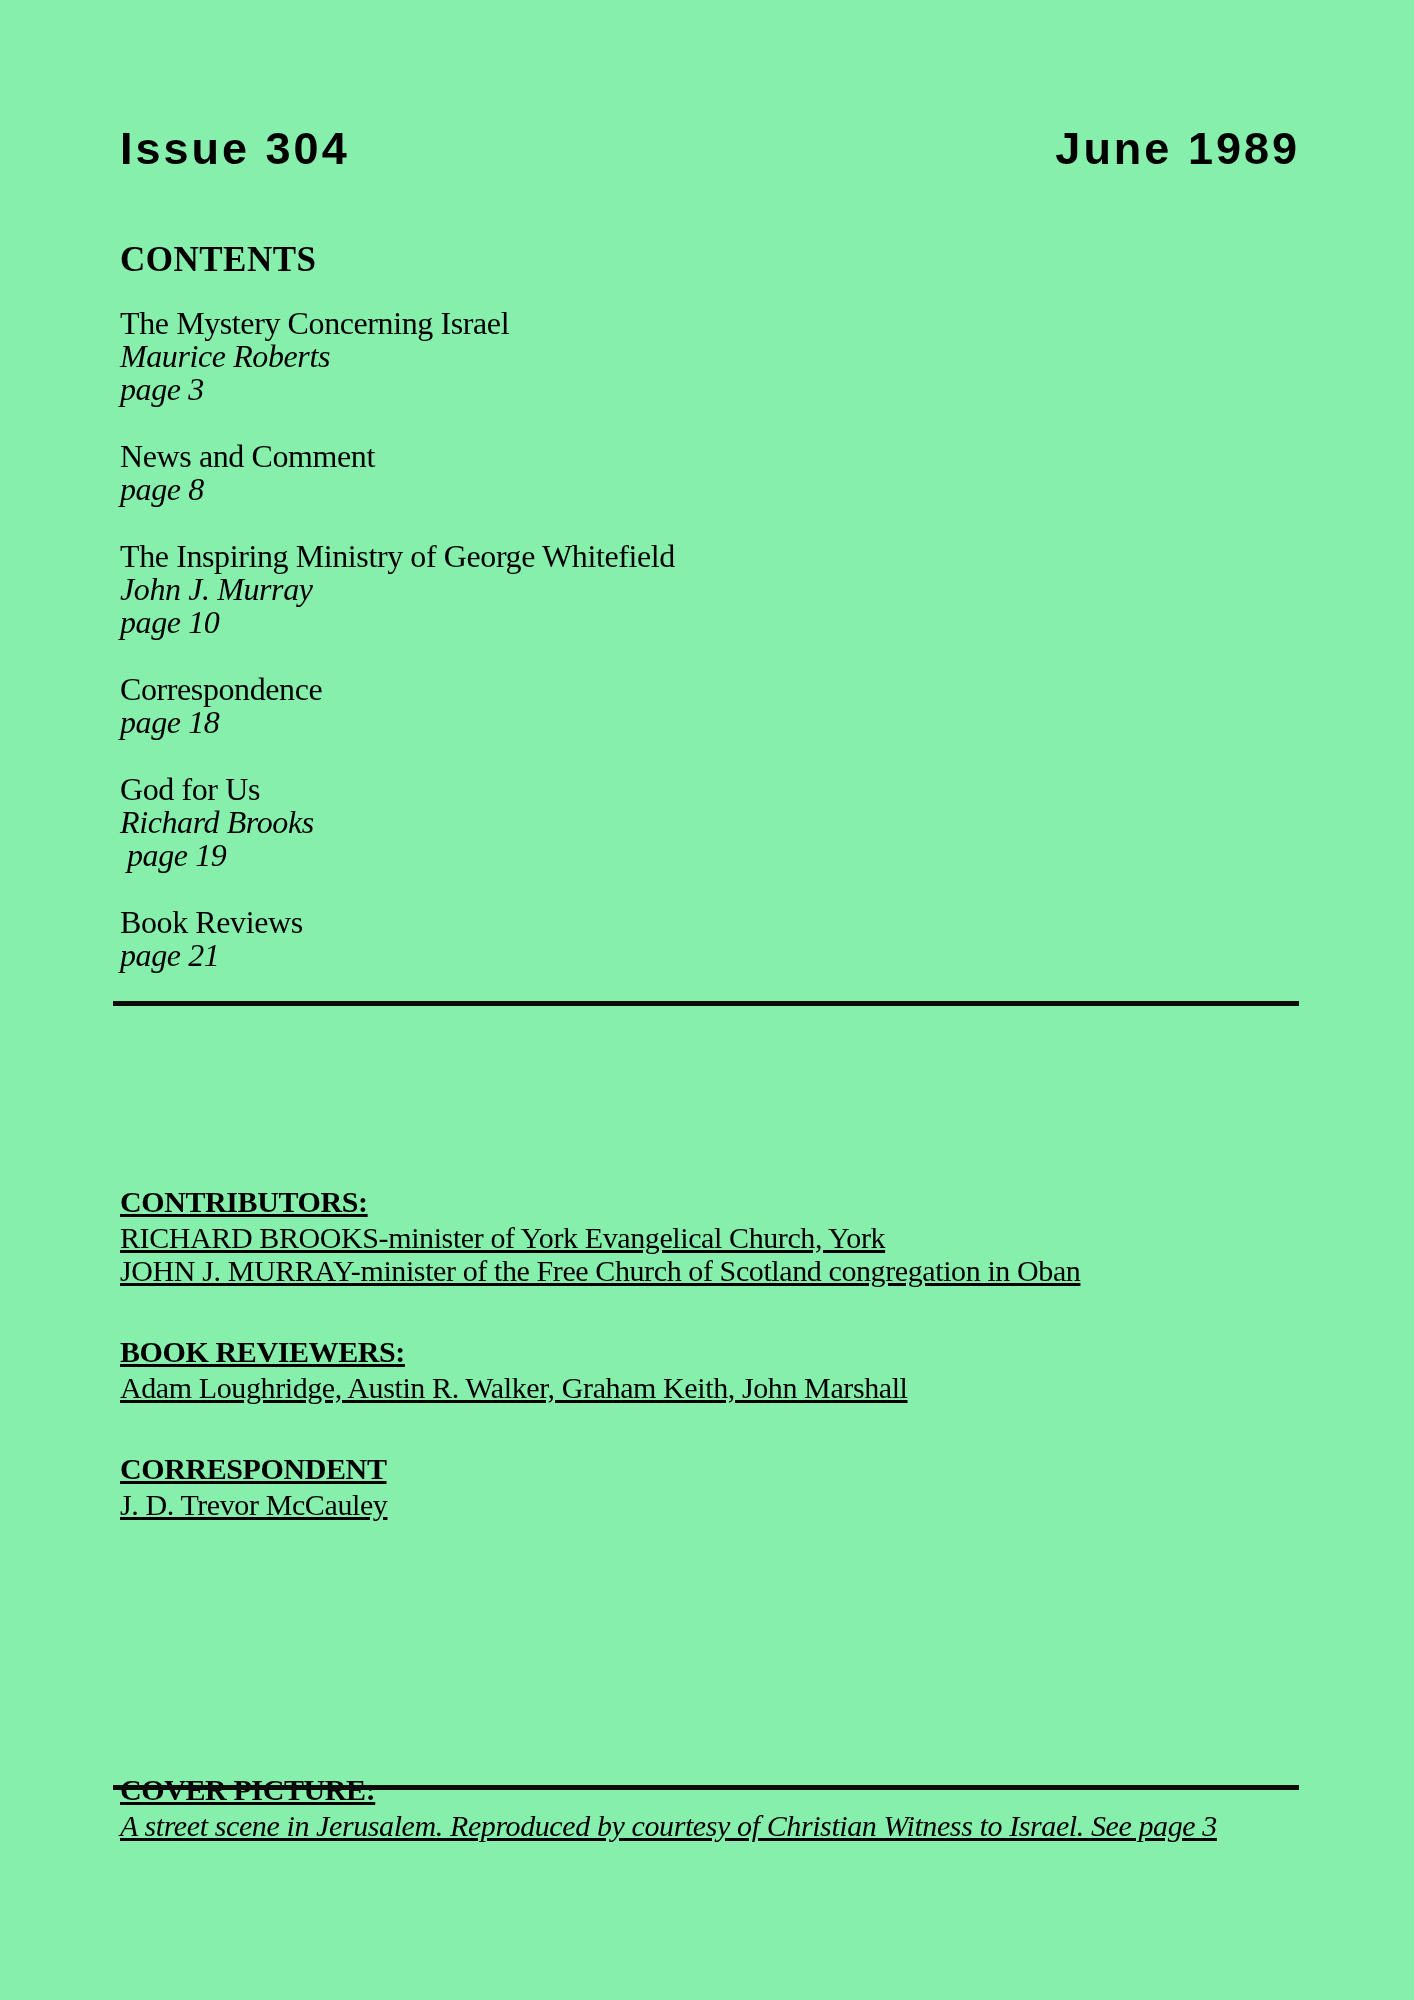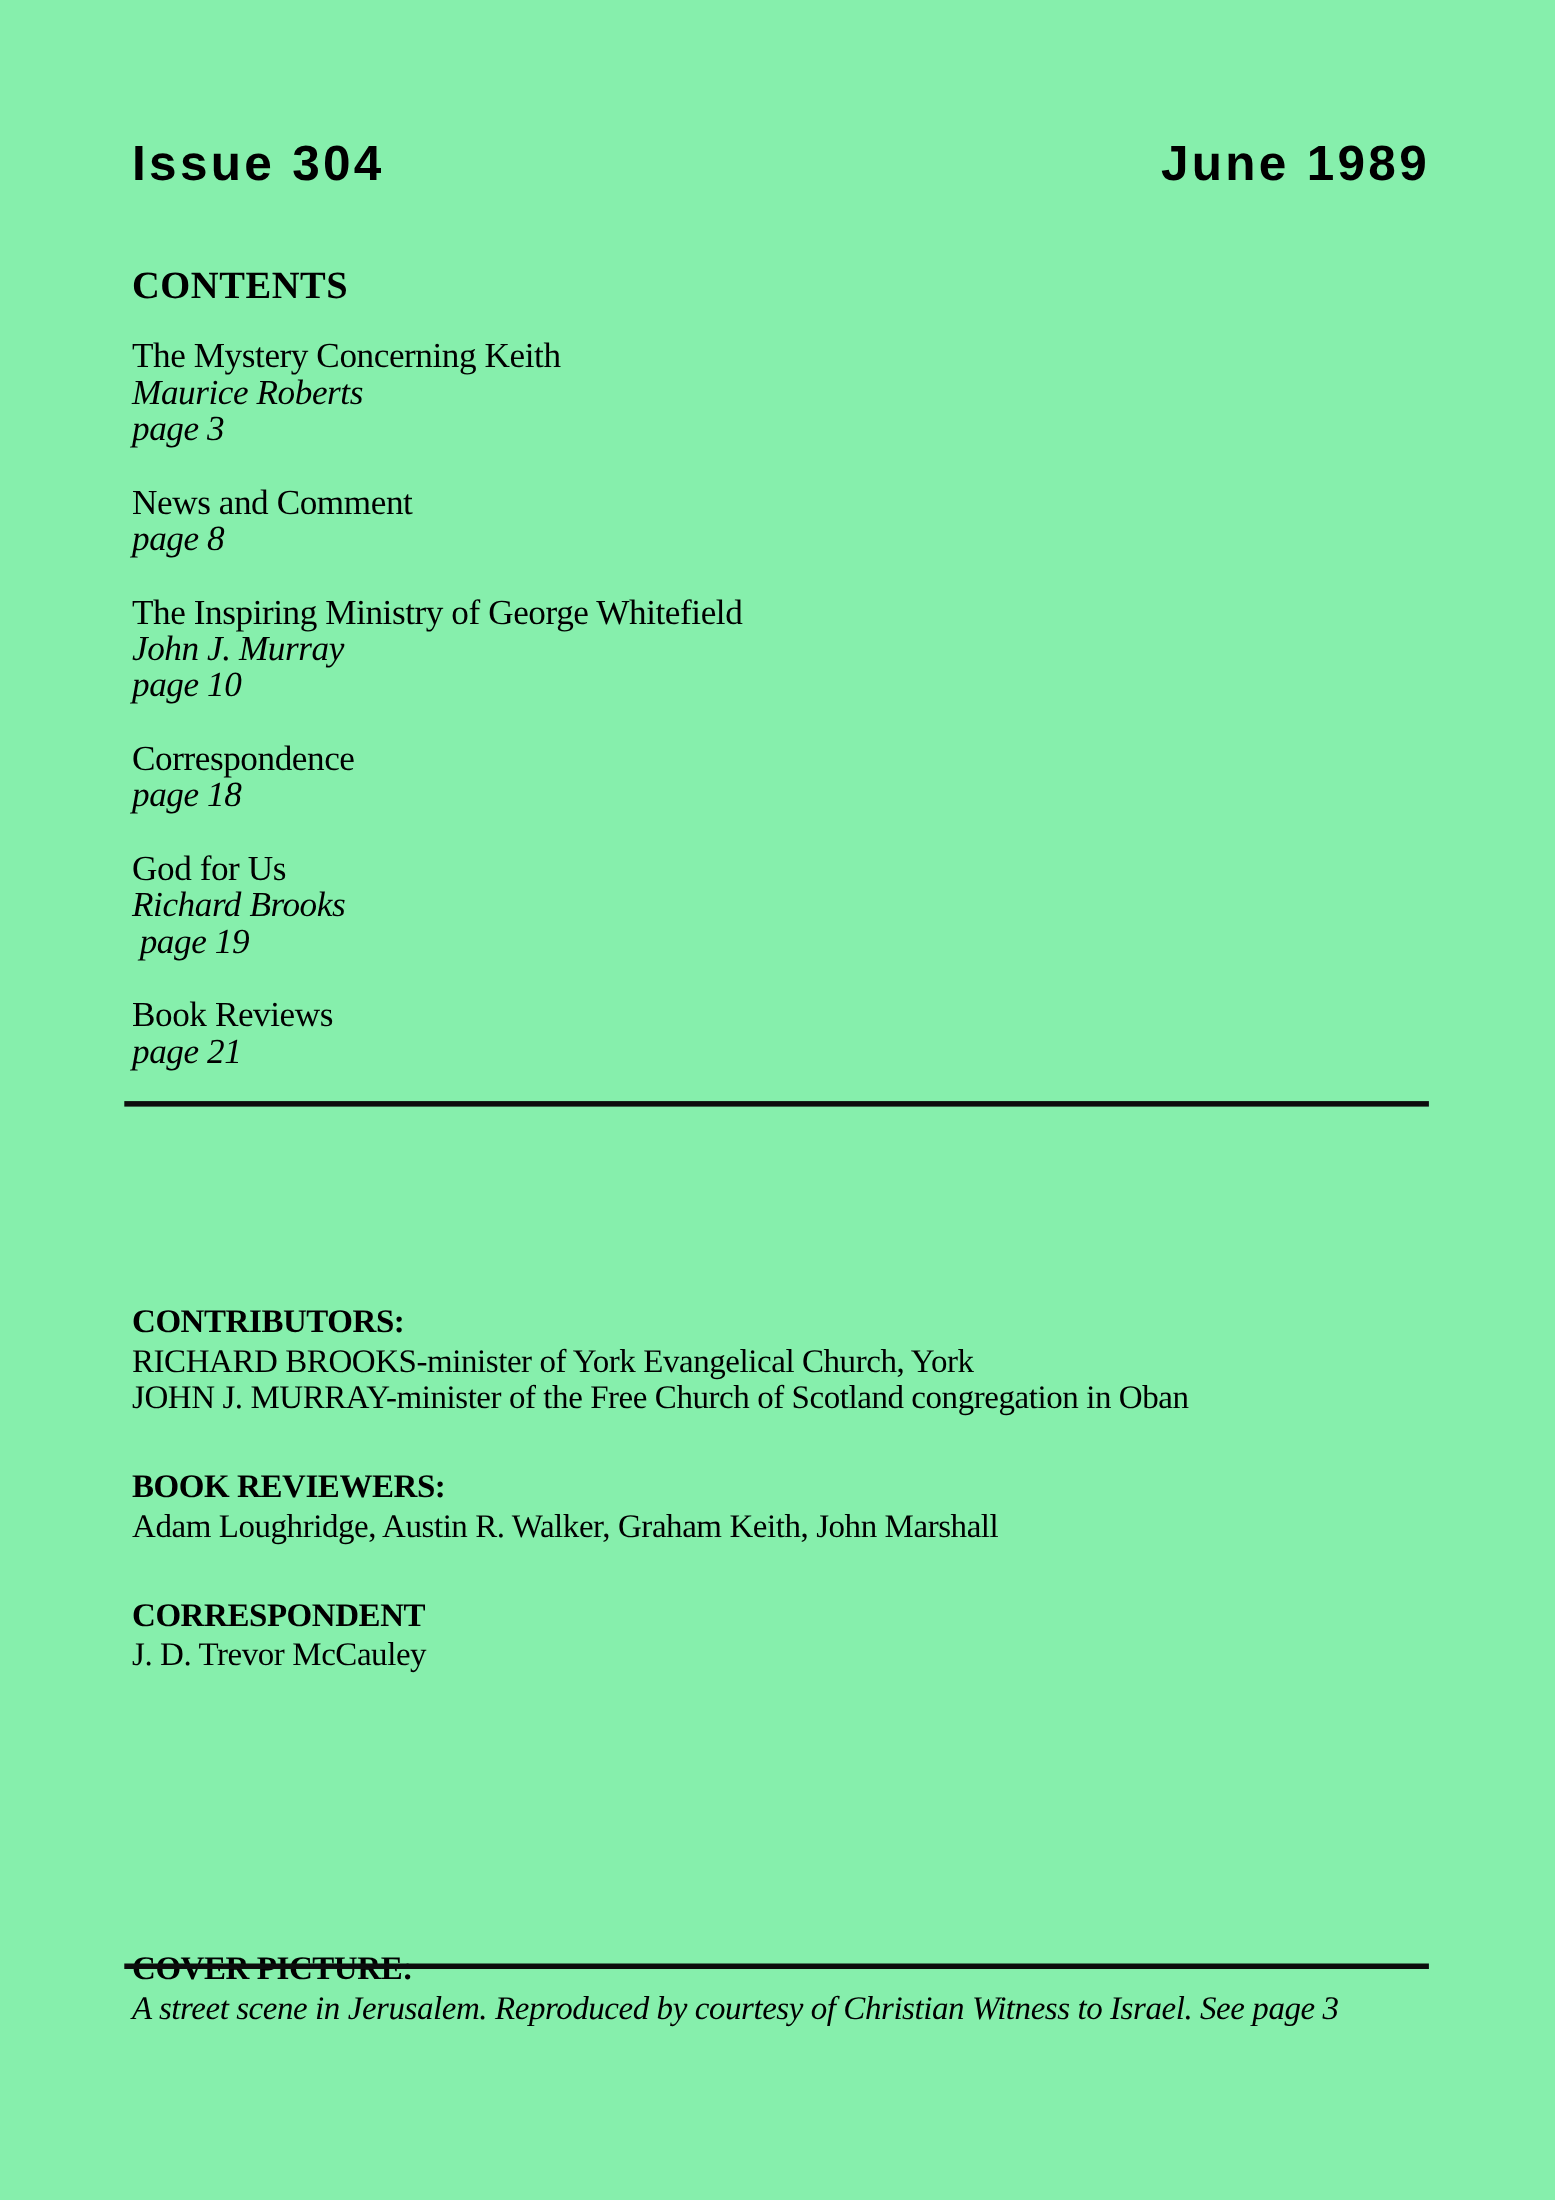--- a/index.html
+++ b/index.html
@@ -65,20 +65,21 @@
   .rule-top { top: 1001px; }
   .rule-bottom { top: 1785px; }
   
   .info-section {
     position: absolute;
     left: 120px;
     width: 1200px;
     font-size: 30px;
     line-height: 33px;
     letter-spacing: -0.4px;
+    text-decoration: underline;
   }
   .info-heading {
     margin: 0 0 3px 0;
     font-weight: bold;
     font-size: 30px;
     line-height: 33px;
   }
   .info-line { margin: 0; }
   .sec-contributors { top: 1185px; }
   .sec-book-reviewers { top: 1335px; }
@@ -93,21 +94,21 @@
 
   <div class="masthead">
     <span>Issue 304</span>
     <span>June 1989</span>
   </div>
 
   <h1 class="contents-heading">CONTENTS</h1>
 
   <div class="toc">
     <div class="toc-item">
-      <div class="toc-title">The Mystery Concerning Keith</div>
+      <div class="toc-title">The Mystery Concerning Israel</div>
       <div class="toc-author">Maurice Roberts</div>
       <div class="toc-page">page 3</div>
     </div>
     <div class="toc-item">
       <div class="toc-title">News and Comment</div>
       <div class="toc-page">page 8</div>
     </div>
     <div class="toc-item">
       <div class="toc-title">The Inspiring Ministry of George Whitefield</div>
       <div class="toc-author">John J. Murray</div>

